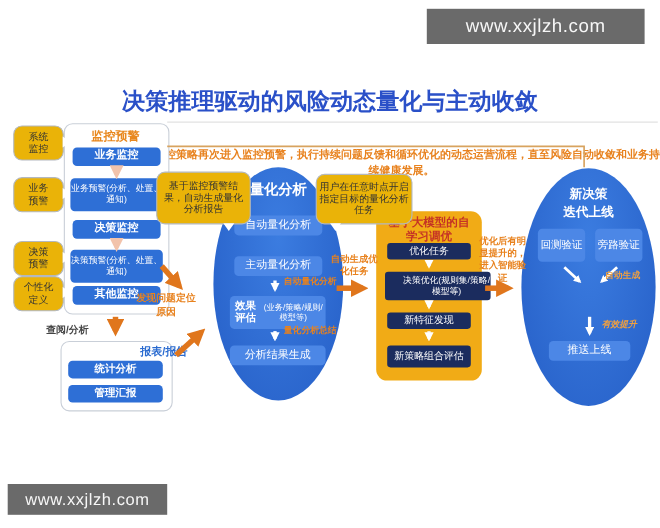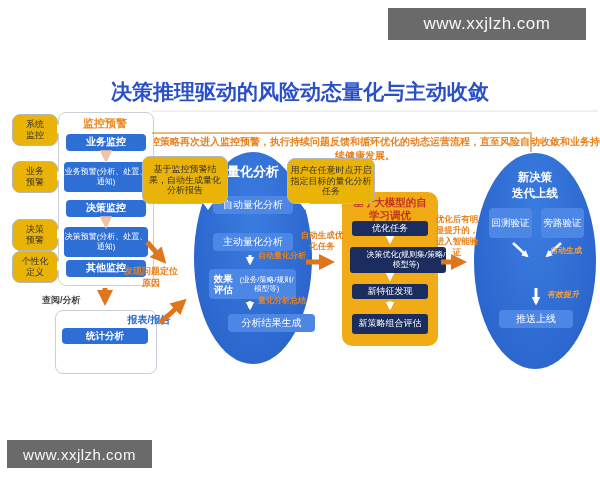--- a/index.html
+++ b/index.html
@@ -82,36 +82,37 @@
   <div class="abs bbox b-lg" style="left:66px;top:134px;width:80px;height:17px;z-index:2;">业务监控</div>
   <div class="abs bbox b-sm" style="left:64px;top:162px;width:84px;height:30px;z-index:2;">业务预警(分析、处置、通知)</div>
   <div class="abs bbox b-lg" style="left:66px;top:200px;width:80px;height:17px;z-index:2;">决策监控</div>
   <div class="abs bbox b-sm" style="left:64px;top:227px;width:84px;height:30px;z-index:2;">决策预警(分析、处置、通知)</div>
   <div class="abs bbox b-lg" style="left:66px;top:260px;width:80px;height:17px;z-index:2;">其他监控</div>
 
   <div class="abs qlabel" style="left:42px;top:294px;width:56px;">查阅/分析</div>
   <div class="abs panel" style="left:55px;top:310px;width:100px;height:62px;"></div>
   <div class="abs panel-title" style="left:55px;top:313px;width:100px;color:#2a6bd0;font-size:10px;margin-left:44px;">报表/报告</div>
   <div class="abs bbox b-lg" style="left:62px;top:328px;width:86px;height:16px;font-size:9.5px;z-index:2;">统计分析</div>
+  <div class="abs bbox b-lg" style="left:62px;top:350px;width:86px;height:16px;font-size:9.5px;z-index:2;">管理汇报</div>
 
   <div class="abs olabel" style="left:124px;top:266px;width:54px;font-size:9px;">发现问题定位原因</div>
   <div class="abs olabel" style="left:300px;top:230px;width:44px;font-size:8.5px;">自动生成优化任务</div>
   <div class="abs olabel" style="left:434px;top:214px;width:46px;font-size:8.5px;">优化后有明显提升的，进入智能验证</div>
 
   <div class="abs ellipse" style="left:194px;top:152px;width:118px;height:212px;"></div>
   <div class="abs e-title" style="left:194px;top:163px;width:118px;font-size:13px;">量化分析</div>
   <div class="abs ebox" style="left:213px;top:196px;width:80px;height:18px;font-size:10px;">自动量化分析</div>
   <div class="abs ebox" style="left:213px;top:233px;width:80px;height:18px;font-size:10px;">主动量化分析</div>
   <div class="abs olabel" style="left:256px;top:251px;width:52px;font-size:8px;">自动量化分析</div>
   <div class="abs ebox" style="left:209px;top:269px;width:87px;height:30px;">
     <span style="font-size:9.5px;font-weight:bold;">效果评估</span>
       <span style="font-size:7.5px;">(业务/策略/规则/模型等)</span>
   </div>
   <div class="abs olabel" style="left:256px;top:296px;width:52px;font-size:8px;">量化分析总结</div>
-  <div class="abs ebox" style="left:209px;top:314px;width:87px;height:18px;font-size:10px;margin-left:19px;">分析结果生成</div>
+  <div class="abs ebox" style="left:209px;top:314px;width:87px;height:18px;font-size:10px;">分析结果生成</div>
 
   <div class="abs callout pt-b" style="left:142px;top:156px;width:84px;height:46px;">
     <div style="padding:2px;">基于监控预警结果，自动生成量化分析报告</div>
   </div>
   <div class="abs callout pt-bl" style="left:287px;top:158px;width:86px;height:44px;">
     <div style="padding:2px;">用户在任意时点开启指定目标的量化分析任务</div>
   </div>
 
   <div class="abs tuning" style="left:342px;top:192px;width:96px;height:154px;"></div>
   <div class="abs t-title" style="left:342px;top:196px;width:96px;">

